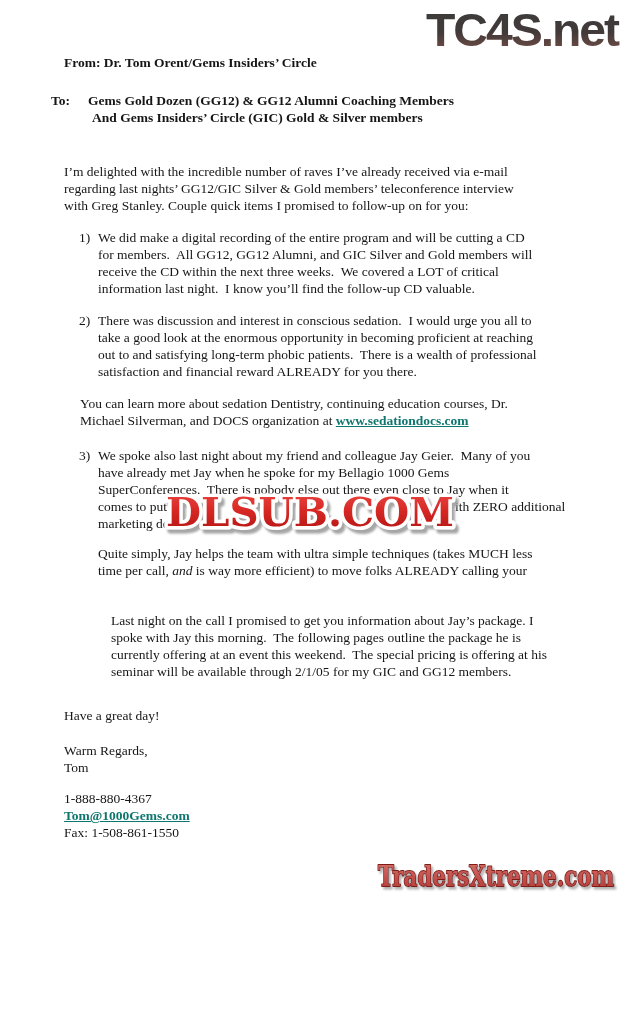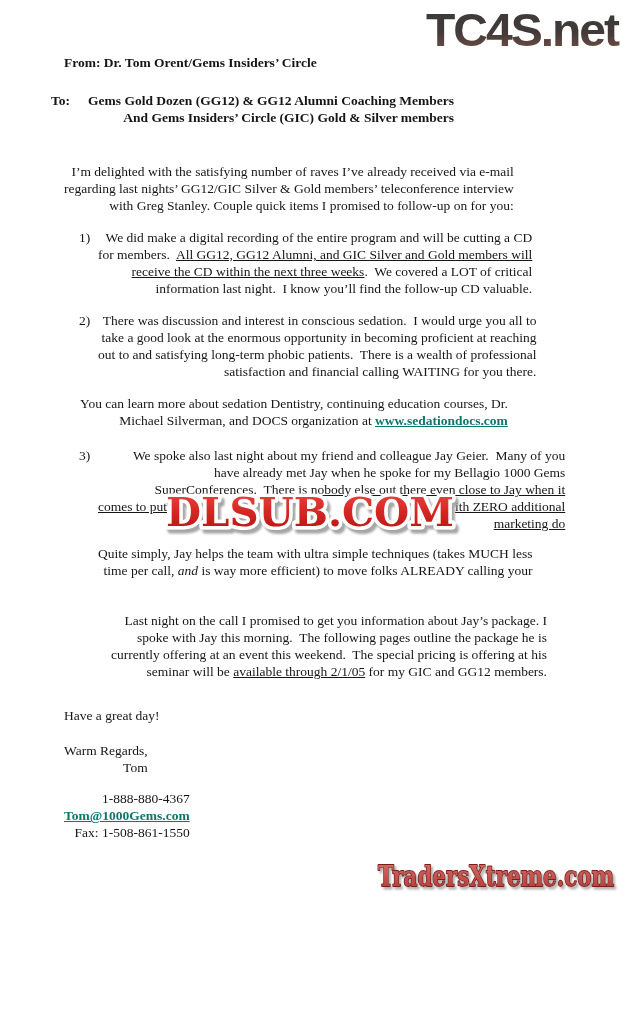--- a/index.html
+++ b/index.html
@@ -6,22 +6,22 @@
   .page{
     position:relative;
     width:622px;height:900px;
     background:#ffffff;
     font-family:"Liberation Serif", serif;
     font-size:13.5px;
     color:#161616;
     overflow:hidden;
   }
   .blk{position:absolute;}
-  .ln{white-space:pre;line-height:17px;height:17px;text-align:right;}
-  .u{text-decoration:underline;}
+  .ln{white-space:pre;line-height:17px;height:17px;}
+  .u{}
   .b{font-weight:bold;}
   .i{font-style:italic;}
   .lk{color:#0f766e;font-weight:bold;text-decoration:underline;cursor:pointer;}
   .gap{display:inline-block;height:1px;}
 
   #from{left:64px;top:54px;}
   #to{left:51px;top:92px;}
   #intro{left:64px;top:163px;}
 
   .list-item{display:flex;}
@@ -62,42 +62,42 @@
   <div id="from" class="blk">
       <div class="ln"><span class="b">From: Dr. Tom Orent/Gems Insiders’ Circle</span></div>
     </div>
 
   <div id="to" class="blk">
       <div class="ln"><span class="b">To:</span><span class="gap" style="width: 18px;"></span><span class="b">Gems Gold Dozen (GG12) &amp; GG12 Alumni Coaching Members</span></div>
       <div class="ln"><span class="gap" style="width: 41px;"></span><span class="b">And Gems Insiders’ Circle (GIC) Gold &amp; Silver members</span></div>
     </div>
 
   <div id="intro" class="blk">
-      <div class="ln"><span>I’m delighted with the satisfying number of raves I’ve already received via e-mail</span></div>
+      <div class="ln"><span>I’m delighted with the incredible number of raves I’ve already received via e-mail</span></div>
       <div class="ln"><span>regarding last nights’ GG12/GIC Silver &amp; Gold members’ teleconference interview</span></div>
       <div class="ln"><span>with Greg Stanley. Couple quick items I promised to follow-up on for you:</span></div>
     </div>
 
   <div id="item1" class="blk list-item">
     <span class="num">1)</span>
     <div>
         <div class="ln"><span>We did make a digital recording of the entire program and will be cutting a CD</span></div>
         <div class="ln"><span>for members.  </span><span class="u">All GG12, GG12 Alumni, and GIC Silver and Gold members will</span></div>
         <div class="ln"><span class="u">receive the CD within the next three weeks</span><span>.  We covered a LOT of critical</span></div>
         <div class="ln"><span>information last night.  I know you’ll find the follow-up CD valuable.</span></div>
       </div>
   </div>
 
   <div id="item2" class="blk list-item">
     <span class="num">2)</span>
     <div>
         <div class="ln"><span>There was discussion and interest in conscious sedation.  I would urge you all to</span></div>
         <div class="ln"><span>take a good look at the enormous opportunity in becoming proficient at reaching</span></div>
         <div class="ln"><span>out to and satisfying long-term phobic patients.  There is a wealth of professional</span></div>
-        <div class="ln"><span>satisfaction and financial calling WAITING for you there.</span></div>
+        <div class="ln"><span>satisfaction and financial reward ALREADY for you there.</span></div>
       </div>
   </div>
 
   <div id="item2b" class="blk">
       <div class="ln"><span>You can learn more about sedation Dentistry, continuing education courses, Dr.</span></div>
       <div class="ln"><span>Michael Silverman, and DOCS organization at </span><span class="lk">www.sedationdocs.com</span></div>
     </div>
 
   <div id="item3" class="blk list-item">
     <span class="num">3)</span>

